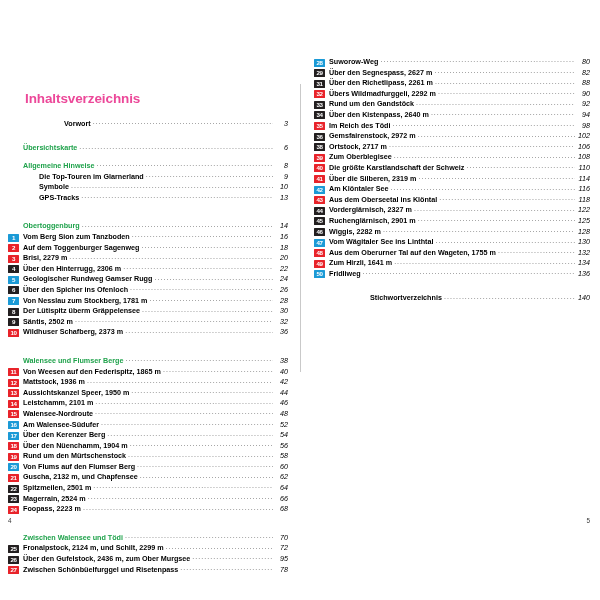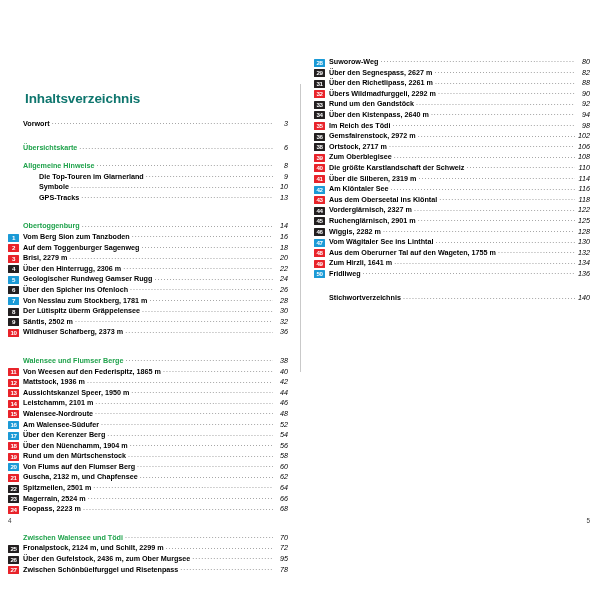--- a/index.html
+++ b/index.html
@@ -42,21 +42,21 @@
   }
   .divider {
     position: absolute;
     left: 300px;
     top: 84px;
     width: 1px;
     height: 288px;
     background: #c9c9c9;
   }
   .toc-title {
-    color: #0f766e;
+    color: #ec4899;
     font-size: 13.5px;
     font-weight: bold;
     letter-spacing: -0.1px;
     margin: 0 0 12px 0;
     line-height: 1.1;
     padding-left: 17px;
   }
   
   .row {
     display: flex;
@@ -111,21 +111,21 @@
     flex: 0 0 auto;
     color: #000000;
     font-size: 7.2px;
     font-weight: normal;
     text-align: right;
     min-width: 13px;
     font-style: italic;
   }
   
   .row.sec .label { color: #1fa24b; }
-  .row.plain .label { color: #000000; }
+  .row.plain .label { color: #000000; margin-left: 41px; }
   .row.sub { padding-left: 0; }
   .row.sub .nobadge { width: 15px; }
   .row.sub .label { padding-left: 16px; }
   .gap-sm { height: 7px; }
   .gap-lg { height: 14px; }
   .gap-xl { height: 18px; }
   
   .folio {
     position: absolute;
     bottom: 76px;

